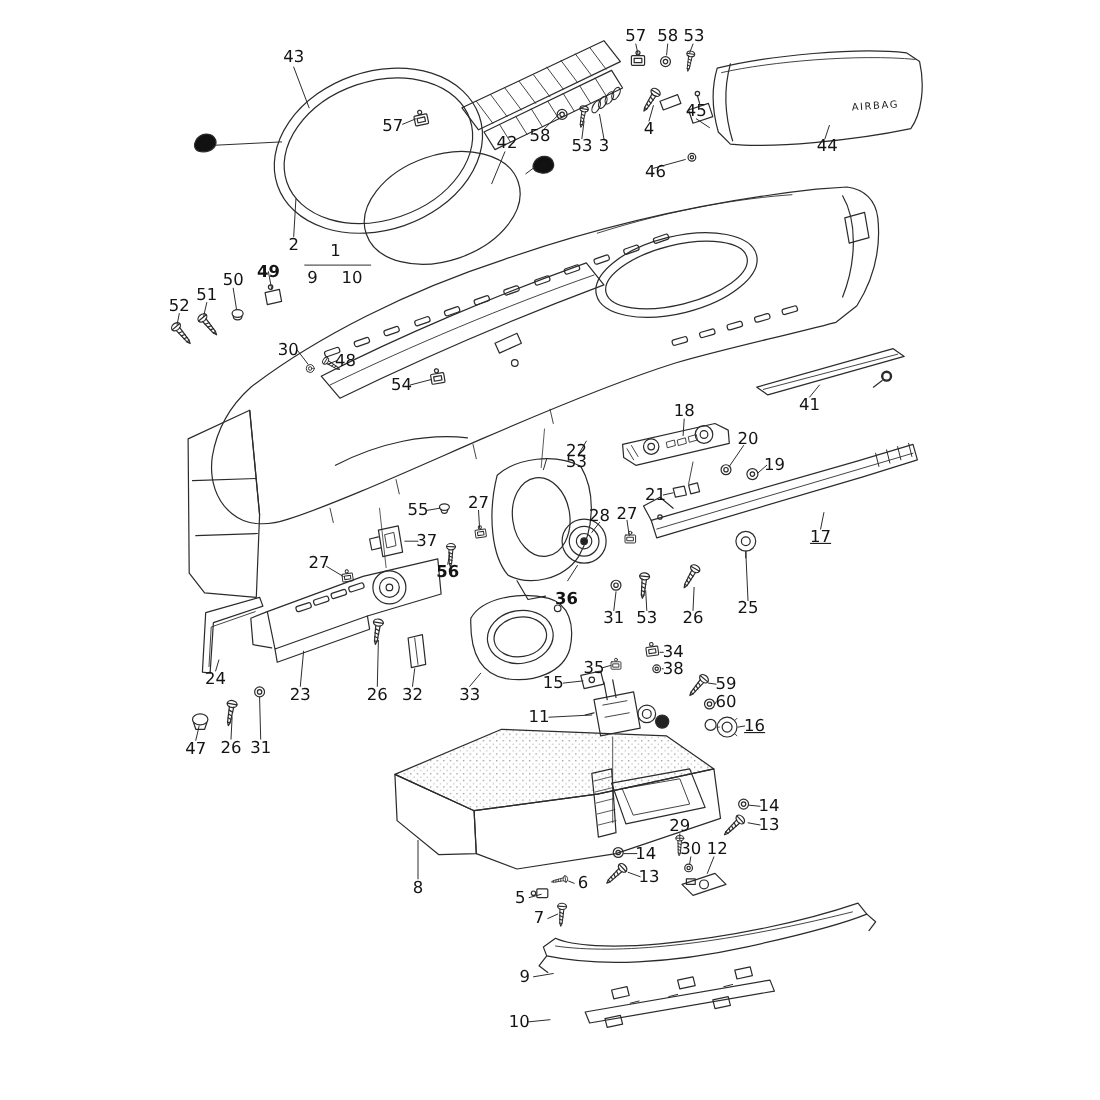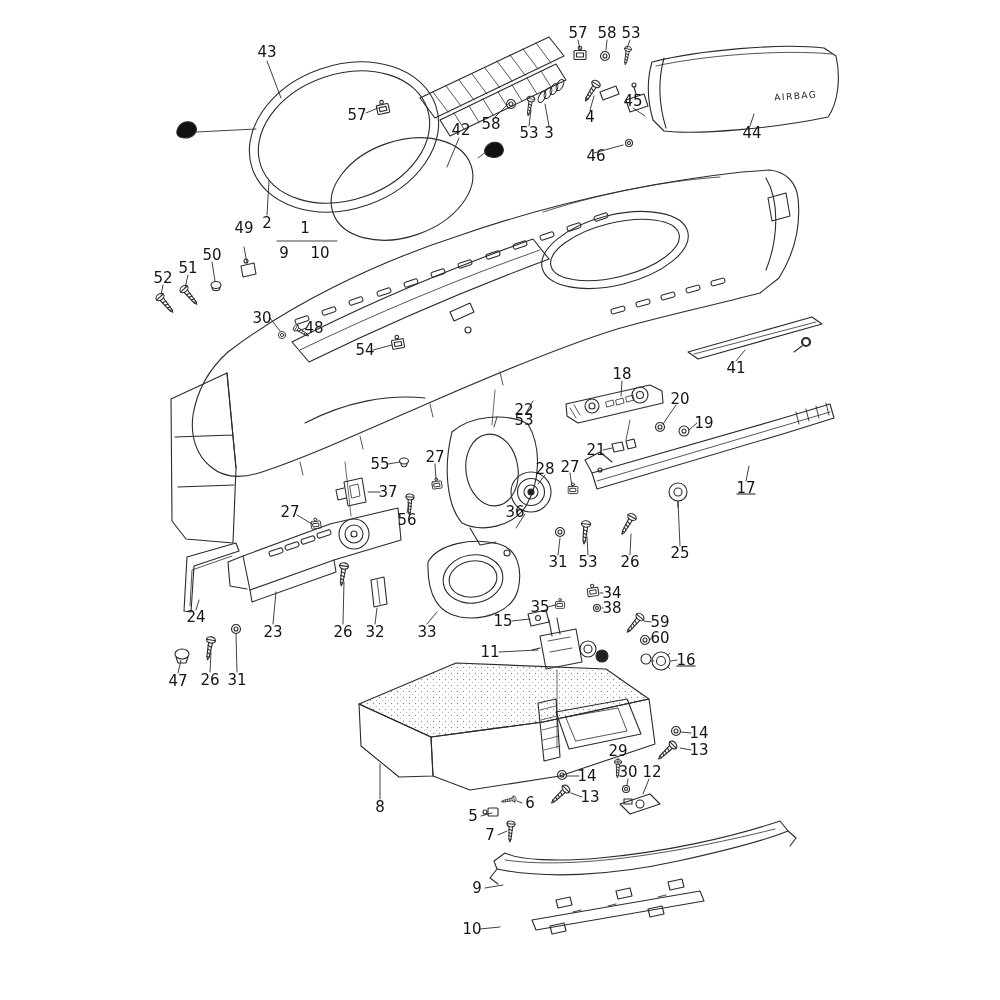--- a/index.html
+++ b/index.html
@@ -411,43 +411,43 @@
       <span class="callout" style="left: 461px; top: 130px;">42</span>
       <span class="callout" style="left: 491px; top: 124px;">58</span>
       <span class="callout" style="left: 529px; top: 133px;">53</span>
       <span class="callout" style="left: 549px; top: 133px;">3</span>
       <span class="callout" style="left: 752px; top: 133px;">44</span>
       <span class="callout" style="left: 586px; top: 156px; margin-left: 10px;">46</span>
       <span class="callout" style="left: 267px; top: 223px;">2</span>
       <span class="callout" style="left: 305px; top: 228px;">1</span>
       <span class="callout" style="left: 284px; top: 253px;">9</span>
       <span class="callout" style="left: 320px; top: 253px;">10</span>
-      <span class="callout" style="left: 244px; top: 228px;">49</span>
+      <span class="callout" style="left: 244px; top: 247px; font-weight: bold;">49</span>
       <span class="callout" style="left: 212px; top: 255px;">50</span>
       <span class="callout" style="left: 188px; top: 268px;">51</span>
       <span class="callout" style="left: 163px; top: 278px;">52</span>
       <span class="callout" style="left: 262px; top: 318px;">30</span>
       <span class="callout" style="left: 314px; top: 328px;">48</span>
       <span class="callout" style="left: 365px; top: 350px;">54</span>
       <span class="callout" style="left: 622px; top: 374px;">18</span>
       <span class="callout" style="left: 736px; top: 368px;">41</span>
       <span class="callout" style="left: 680px; top: 399px;">20</span>
       <span class="callout" style="left: 497px; top: 410px; margin-left: 27px;">22</span>
       <span class="callout" style="left: 524px; top: 420px;">53</span>
       <span class="callout" style="left: 704px; top: 423px;">19</span>
       <span class="callout" style="left: 596px; top: 450px;">21</span>
       <span class="callout" style="left: 435px; top: 457px;">27</span>
       <span class="callout" style="left: 380px; top: 464px;">55</span>
       <span class="callout" style="left: 545px; top: 469px;">28</span>
       <span class="callout" style="left: 570px; top: 467px;">27</span>
       <span class="callout" style="left: 746px; top: 488px; text-decoration: underline;">17</span>
       <span class="callout" style="left: 388px; top: 492px;">37</span>
       <span class="callout" style="left: 290px; top: 512px;">27</span>
-      <span class="callout" style="left: 407px; top: 520px;">56</span>
-      <span class="callout" style="left: 515px; top: 512px;">36</span>
+      <span class="callout" style="left: 407px; top: 520px; font-weight: bold;">56</span>
+      <span class="callout" style="left: 515px; top: 545px; font-weight: bold;">36</span>
       <span class="callout" style="left: 558px; top: 562px;">31</span>
       <span class="callout" style="left: 588px; top: 562px;">53</span>
       <span class="callout" style="left: 630px; top: 562px;">26</span>
       <span class="callout" style="left: 680px; top: 553px;">25</span>
       <span class="callout" style="left: 612px; top: 593px;">34</span>
       <span class="callout" style="left: 612px; top: 608px;">38</span>
       <span class="callout" style="left: 540px; top: 607px;">35</span>
       <span class="callout" style="left: 503px; top: 621px;">15</span>
       <span class="callout" style="left: 660px; top: 622px;">59</span>
       <span class="callout" style="left: 660px; top: 638px;">60</span>

